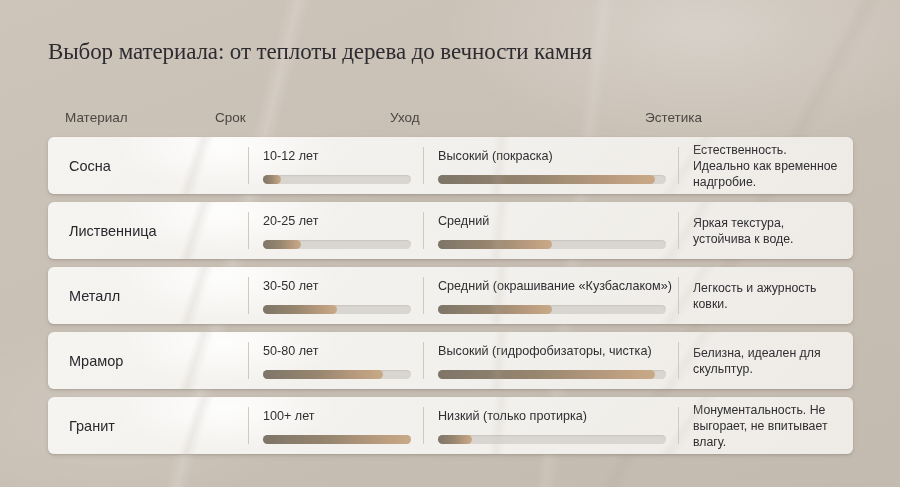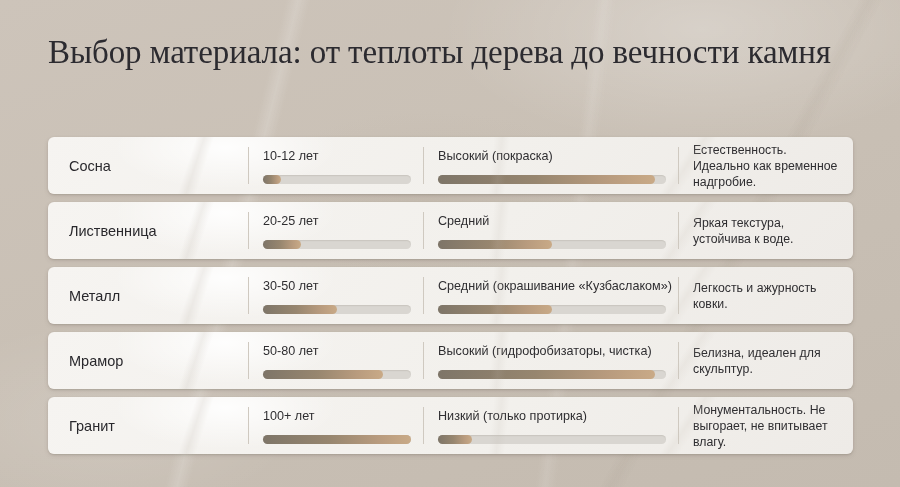--- a/index.html
+++ b/index.html
@@ -36,21 +36,21 @@
       linear-gradient(97deg, rgba(255,255,255,0) 62%, rgba(255,255,255,0.12) 63%, rgba(255,255,255,0) 64.2%),
       linear-gradient(118deg, rgba(150,138,124,0) 74%, rgba(150,138,124,0.10) 75%, rgba(150,138,124,0) 76.3%);
     opacity: .9;
   }
 
   #title {
     position: absolute;
     left: 48px;
     top: 33px;
     font-family: "Liberation Serif", "DejaVu Serif", serif;
-    font-size: 33px;
+    font-size: 23px;
     line-height: 38px;
     letter-spacing: -0.1px;
     color: #2c2b30;
     white-space: nowrap;
   }
 
   #head-row {
     position: absolute;
     left: 0;
     top: 108px;
@@ -167,20 +167,26 @@
     color: #2f2e31;
   }
 </style>
 </head>
 <body>
 
 <div id="page">
 
   <div id="title">Выбор материала: от теплоты дерева до вечности камня</div>
 
+  <div id="head-row">
+    <div class="head-cell" style="left:65px">Материал</div>
+    <div class="head-cell" style="left:215px">Срок</div>
+    <div class="head-cell" style="left:390px">Уход</div>
+    <div class="head-cell" style="left:645px">Эстетика</div>
+  </div>
 
   <div id="table">
       <div class="row">
         <div class="cell c-material">
           <span class="material-name">Сосна</span>
         </div>
         <div class="divider" style="left:200px"></div>
         <div class="cell c-bar c-srok">
           <div class="bar-label">10-12 лет</div>
           <div class="bar-track">

